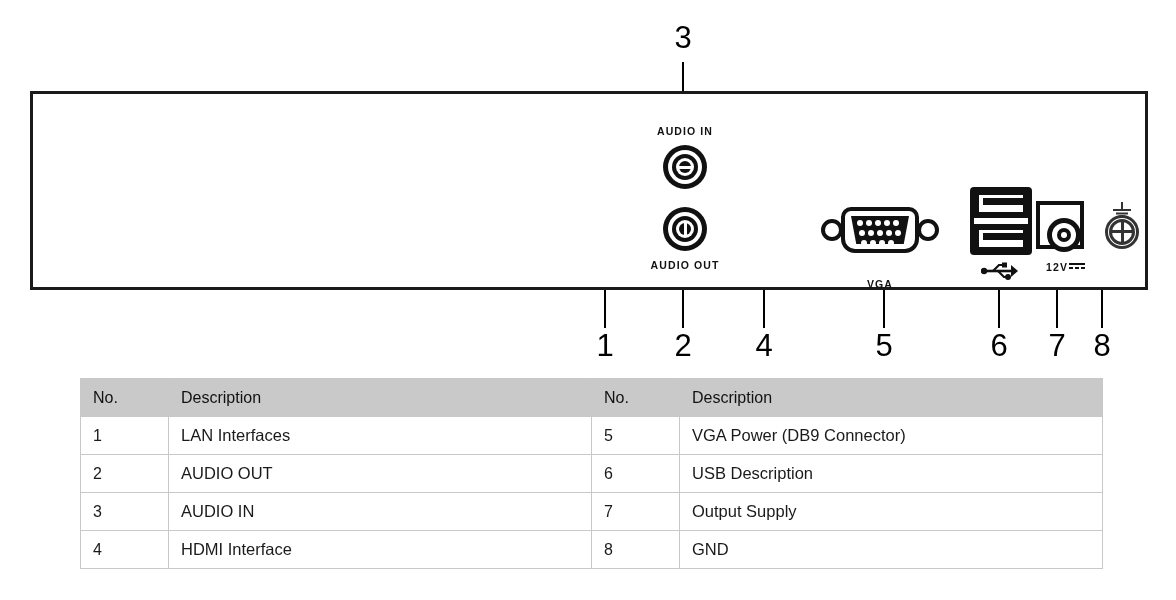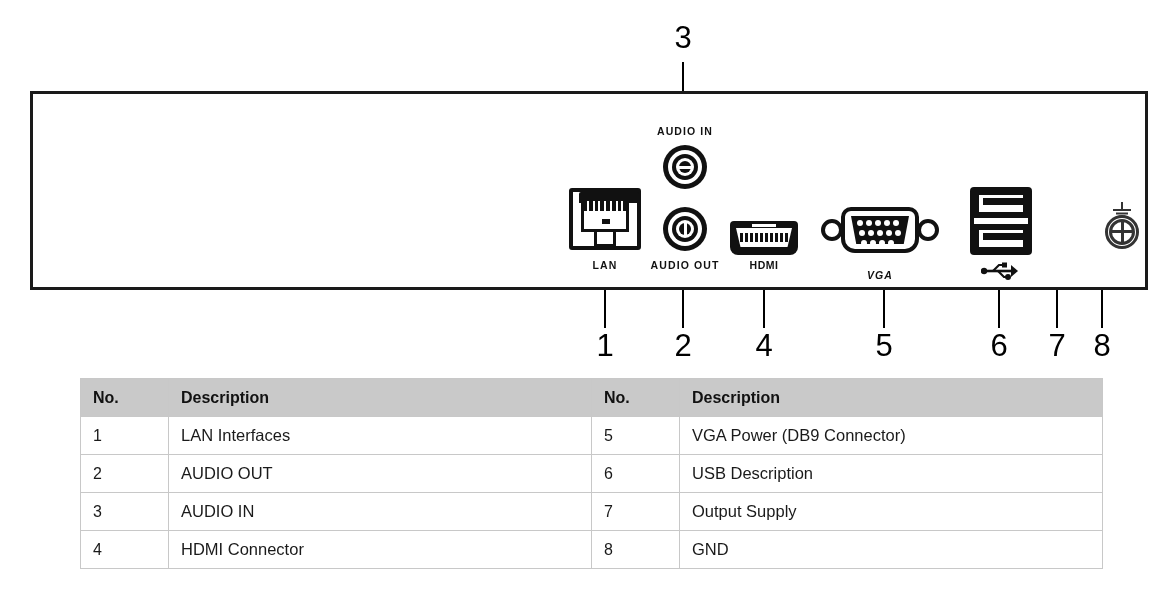--- a/index.html
+++ b/index.html
@@ -114,53 +114,34 @@
 
   
   #legend{
     position:absolute;left:80px;top:378px;width:1023px;
     border-collapse:collapse;table-layout:fixed;
   }
   #legend th,#legend td{
     border:1px solid #c8c8c8;padding:0 12px;height:37px;
     font-size:16.5px;color:#1a1a1a;text-align:left;vertical-align:middle;
   }
-  #legend th{background:#c9c9c9;font-weight:700;font-size:16px;color:#111;}
+  #legend th{background:#c9c9c9;font-weight:400;font-size:16px;color:#111;}
   .col-no{width:88px;}
   #legend td.num{font-size:16px;}
 </style>
 </head>
 <body>
 
 <div id="stage">
 
   <div class="callout" style="left:668px;top:22px;width:30px;">3</div>
   <div class="leader" style="left:682px;top:62px;height:42px;"></div>
 
   <div id="panel">
 
-    <div class="port" style="left:536px;top:85px;width:72px;height:72px;">
-      <div id="lan-body">
-        <div id="lan-tab"></div>
-        <div id="lan-inner"></div>
-        <div id="lan-pins">
-          <i></i>
-            <i></i>
-            <i></i>
-            <i></i>
-            <i></i>
-            <i></i>
-            <i></i>
-            <i></i>
-        </div>
-        <div id="lan-dot"></div>
-        <div id="lan-latch"></div>
-      </div>
-      <div class="plabel" style="left:-6px;top:80px;width:84px;">LAN</div>
-    </div>
 
     <div class="port" style="left:630px;top:51px;width:44px;height:44px;">
       <div class="rca">
         <div class="r2"></div>
           <div class="r3"></div>
           <div class="r4"></div>
           <div class="r5"></div>
         <div class="slot-h"></div>
       </div>
     </div>
@@ -170,39 +151,20 @@
       <div class="rca">
         <div class="r2"></div>
           <div class="r3"></div>
           <div class="r4"></div>
           <div class="r5"></div>
         <div class="slot-v"></div>
       </div>
       <div class="plabel" style="left:-34px;top:52px;width:112px;">AUDIO OUT</div>
     </div>
 
-    <div class="port" style="left:697px;top:119px;width:68px;height:44px;">
-      <div id="hdmi-body">
-        <div id="hdmi-cav"></div>
-        <div id="hdmi-top"></div>
-        <div id="hdmi-pins">
-          <i></i>
-            <i></i>
-            <i></i>
-            <i></i>
-            <i></i>
-            <i></i>
-            <i></i>
-            <i></i>
-            <i></i>
-            <i></i>
-        </div>
-      </div>
-      <div class="plabel" style="left:-6px;top:46px;width:80px;letter-spacing:0.5px;">HDMI</div>
-    </div>
 
     <div class="port" style="left:788px;top:107px;width:118px;height:58px;">
       <div class="vscrew" style="left:0;"></div>
       <div class="vscrew" style="left:96px;"></div>
       <div id="vga-shell">
         <div id="vga-cav"></div>
         <div class="vrow" style="left:12px;top:9px;">
           <i></i>
             <i></i>
             <i></i>
@@ -216,21 +178,21 @@
             <i></i>
             <i></i>
         </div>
         <div class="vrow" style="left:16px;top:29px;">
           <i></i>
             <i></i>
             <i></i>
             <i></i>
         </div>
       </div>
-      <div class="plabel" style="left:17px;top:68px;width:84px;font-style:italic;">VGA</div>
+      <div class="plabel" style="left:17px;top:77px;width:84px;">VGA</div>
     </div>
 
     <div class="port" style="left:937px;top:93px;width:62px;height:68px;">
       <div id="usb-body">
         <div class="usb-slot" style="top:5px;">
           <div class="usb-bar" style="left:4px;top:3px;"></div>
         </div>
         <div id="usb-mid"></div>
         <div class="usb-slot" style="top:40px;">
           <div class="usb-bar" style="left:4px;top:3px;"></div>
@@ -241,20 +203,37 @@
         <path d="M3 10 L30 10" stroke="#111" stroke-width="2.6" fill="none"></path>
         <circle cx="3" cy="10" r="3.2" fill="#111"></circle>
         <path d="M30 4 l7 6 -7 6 z" fill="#111"></path>
         <path d="M12 10 L18 4 L23 4" stroke="#111" stroke-width="2.2" fill="none"></path>
         <rect x="21" y="1.5" width="5" height="5" fill="#111"></rect>
         <path d="M17 10 L23 16 L27 16" stroke="#111" stroke-width="2.2" fill="none"></path>
         <circle cx="27" cy="16" r="3" fill="#111"></circle>
       </svg>
     </div>
 
+    <div class="port" style="left:1003px;top:101px;width:48px;height:60px;">
+      <div id="pwr-body">
+        <div id="pwr-o1"></div>
+          <div id="pwr-o2"></div>
+          <div id="pwr-o3"></div>
+          <div id="pwr-o4"></div>
+      </div>
+      <div class="plabel" style="left:-8px;top:66px;width:40px;text-align:right;">12V</div>
+      <div class="dcmark" style="left:33px;top:68px;">
+        <div class="solid"></div>
+        <div class="dash">
+            <i></i>
+            <i></i>
+            <i></i>
+          </div>
+      </div>
+    </div>
 
     <div class="port" style="left:1072px;top:107px;width:36px;height:56px;">
       <svg width="26" height="16" viewBox="0 0 26 16" style="position:absolute;left:4px;top:0;">
         <path d="M13 1 L13 9" stroke="#333" stroke-width="2" fill="none"></path>
         <path d="M4 9 L22 9" stroke="#333" stroke-width="2" fill="none"></path>
         <path d="M7 12.5 L19 12.5" stroke="#333" stroke-width="2" fill="none"></path>
         <path d="M10 15.5 L16 15.5" stroke="#333" stroke-width="2" fill="none"></path>
       </svg>
       <div id="gnd-c1"></div>
       <div id="gnd-c2"></div>
@@ -309,20 +288,20 @@
         <td>USB Description</td>
       </tr>
       <tr>
         <td class="num">3</td>
         <td>AUDIO IN</td>
         <td class="num">7</td>
         <td>Output Supply</td>
       </tr>
       <tr>
         <td class="num">4</td>
-        <td>HDMI Connector</td>
+        <td>HDMI Interface</td>
         <td class="num">8</td>
         <td>GND</td>
       </tr>
     </tbody>
   </table>
 
 </div>
 
 </body></html>

